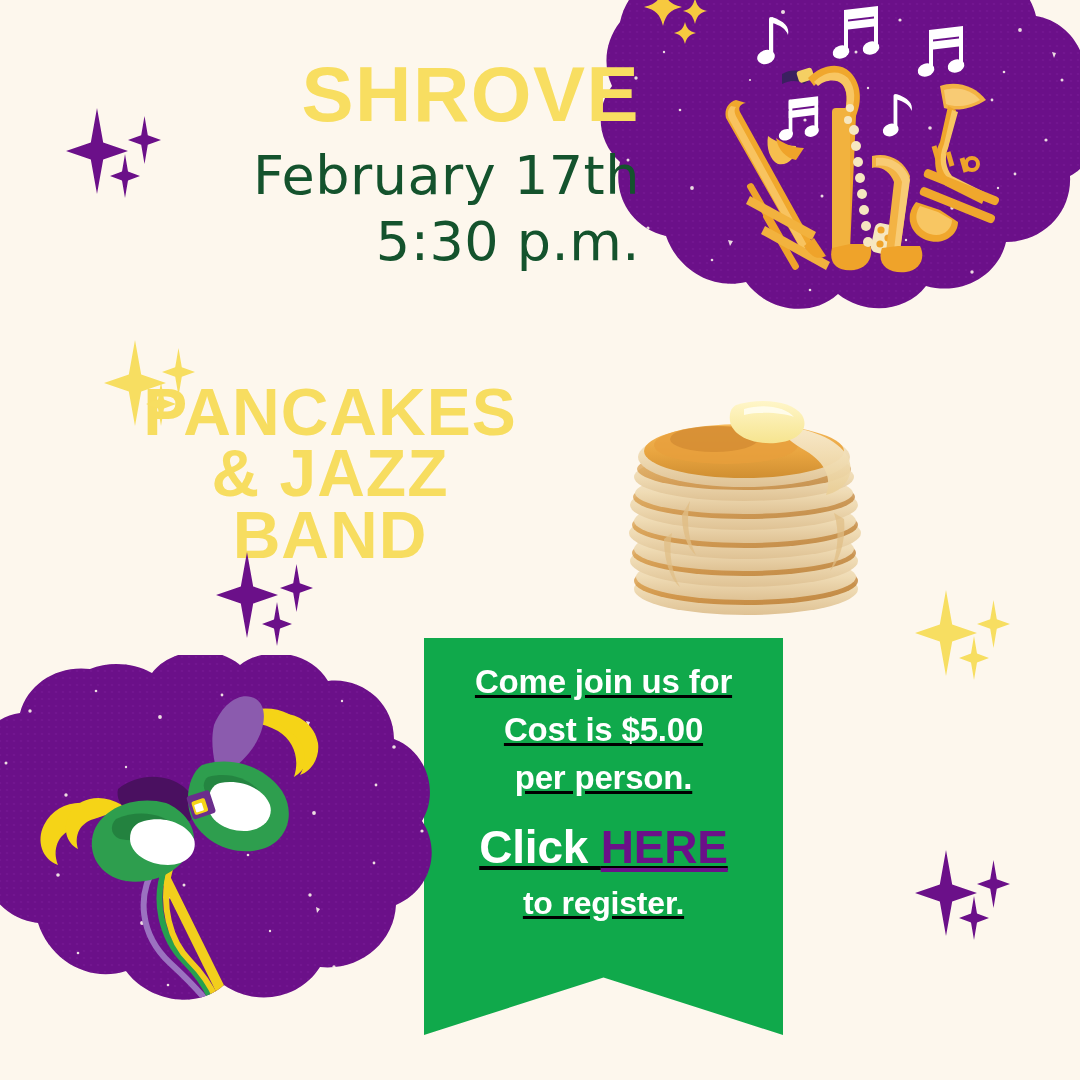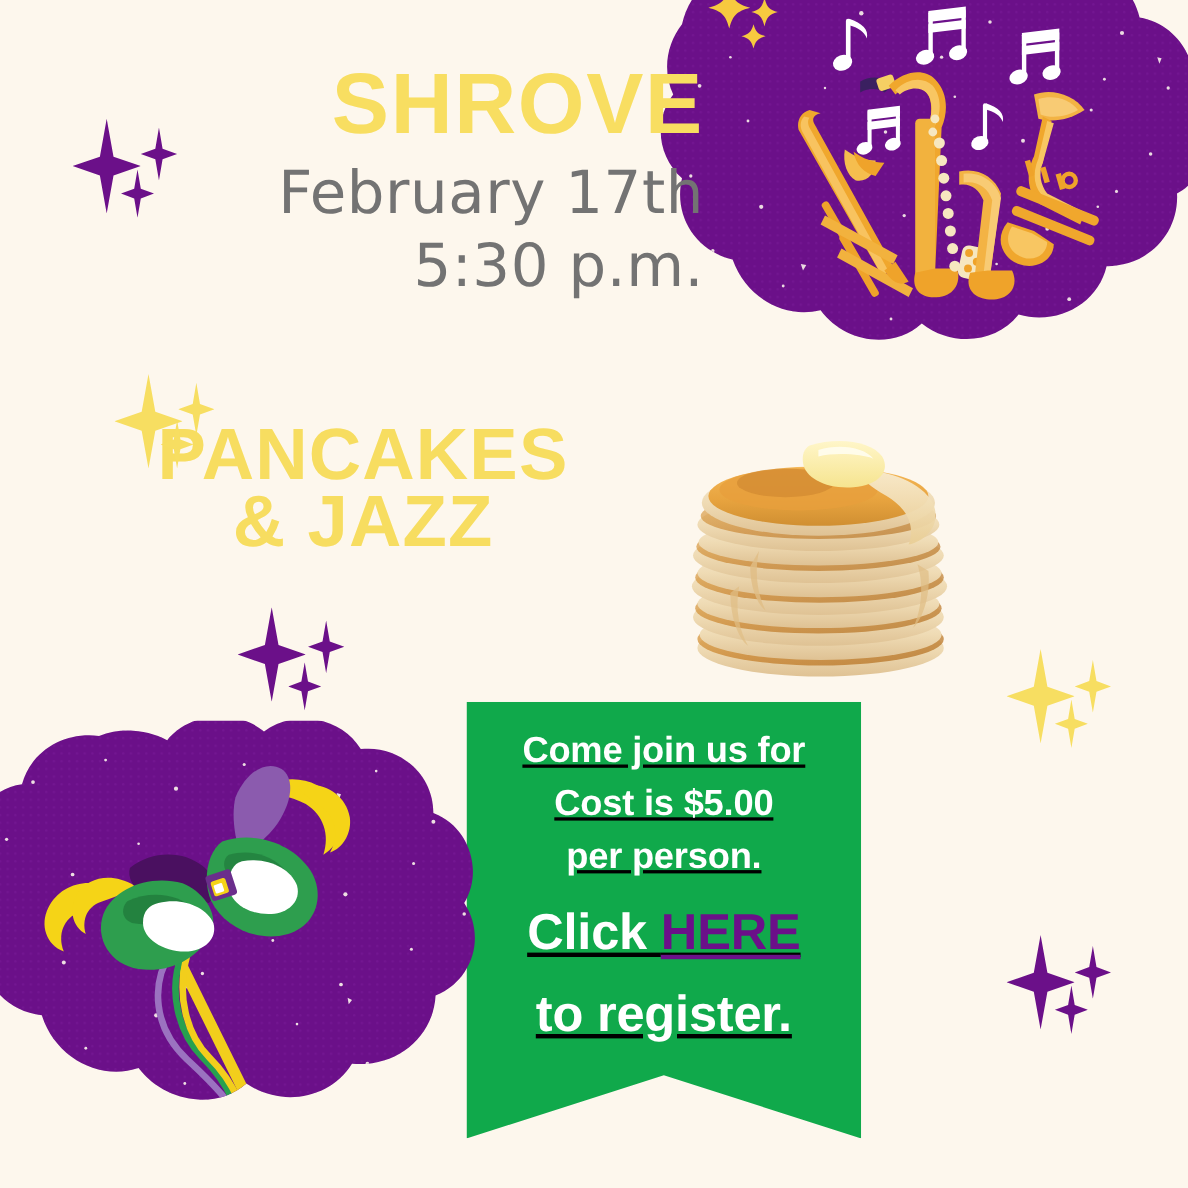--- a/index.html
+++ b/index.html
@@ -54,21 +54,21 @@
     font-weight: bold;
     color: #F8DE61;
     font-size: 78px;
     line-height: 0.94;
     letter-spacing: 1.5px;
   }
   #title-line-2 { font-size: 78px; }
 
   .date-line {
     font-family: "DejaVu Sans", sans-serif;
-    color: #737373;
+    color: #14532d;
     font-size: 54px;
     line-height: 1.22;
     letter-spacing: 0.5px;
     font-weight: 500;
   }
   #date-text { margin-top: 12px; }
 
   
   #pancakes-block {
     position: absolute;
@@ -116,23 +116,23 @@
     font-size: 33px;
     line-height: 1.46;
     letter-spacing: -0.2px;
   }
   #banner-click-line {
     font-size: 46px;
     line-height: 1.25;
     margin-top: 16px;
   }
   #banner-register-line {
-    font-size: 46px;
+    font-size: 32px;
     line-height: 1.2;
-    margin-top: 18px;
+    margin-top: 8px;
   }
   #banner-here-link {
     color: #6B1089;
     text-decoration: underline;
     text-decoration-thickness: 4px;
     text-underline-offset: 5px;
     cursor: pointer;
   }
 
   
@@ -344,20 +344,21 @@
 
   <div id="headline-block">
     <div class="title-line" id="title-line-1">SHROVE</div>
     <div class="date-line" id="date-text">February 17th</div>
     <div class="date-line" id="time-text">5:30 p.m.</div>
   </div>
 
   <div id="pancakes-block">
     <div class="pj-line">PANCAKES</div>
     <div class="pj-line">&amp; JAZZ</div>
+    <div class="pj-line">BAND</div>
   </div>
 
   <svg id="pancake-photo" viewBox="0 0 300 240" xmlns="http://www.w3.org/2000/svg">
     <defs>
       <linearGradient id="cakeTop" x1="0" y1="0" x2="0" y2="1">
         <stop offset="0%" stop-color="#F5B95A"></stop>
         <stop offset="55%" stop-color="#E8A43F"></stop>
         <stop offset="100%" stop-color="#D08F32"></stop>
       </linearGradient>
       <linearGradient id="cakeEdge" x1="0" y1="0" x2="0" y2="1">

